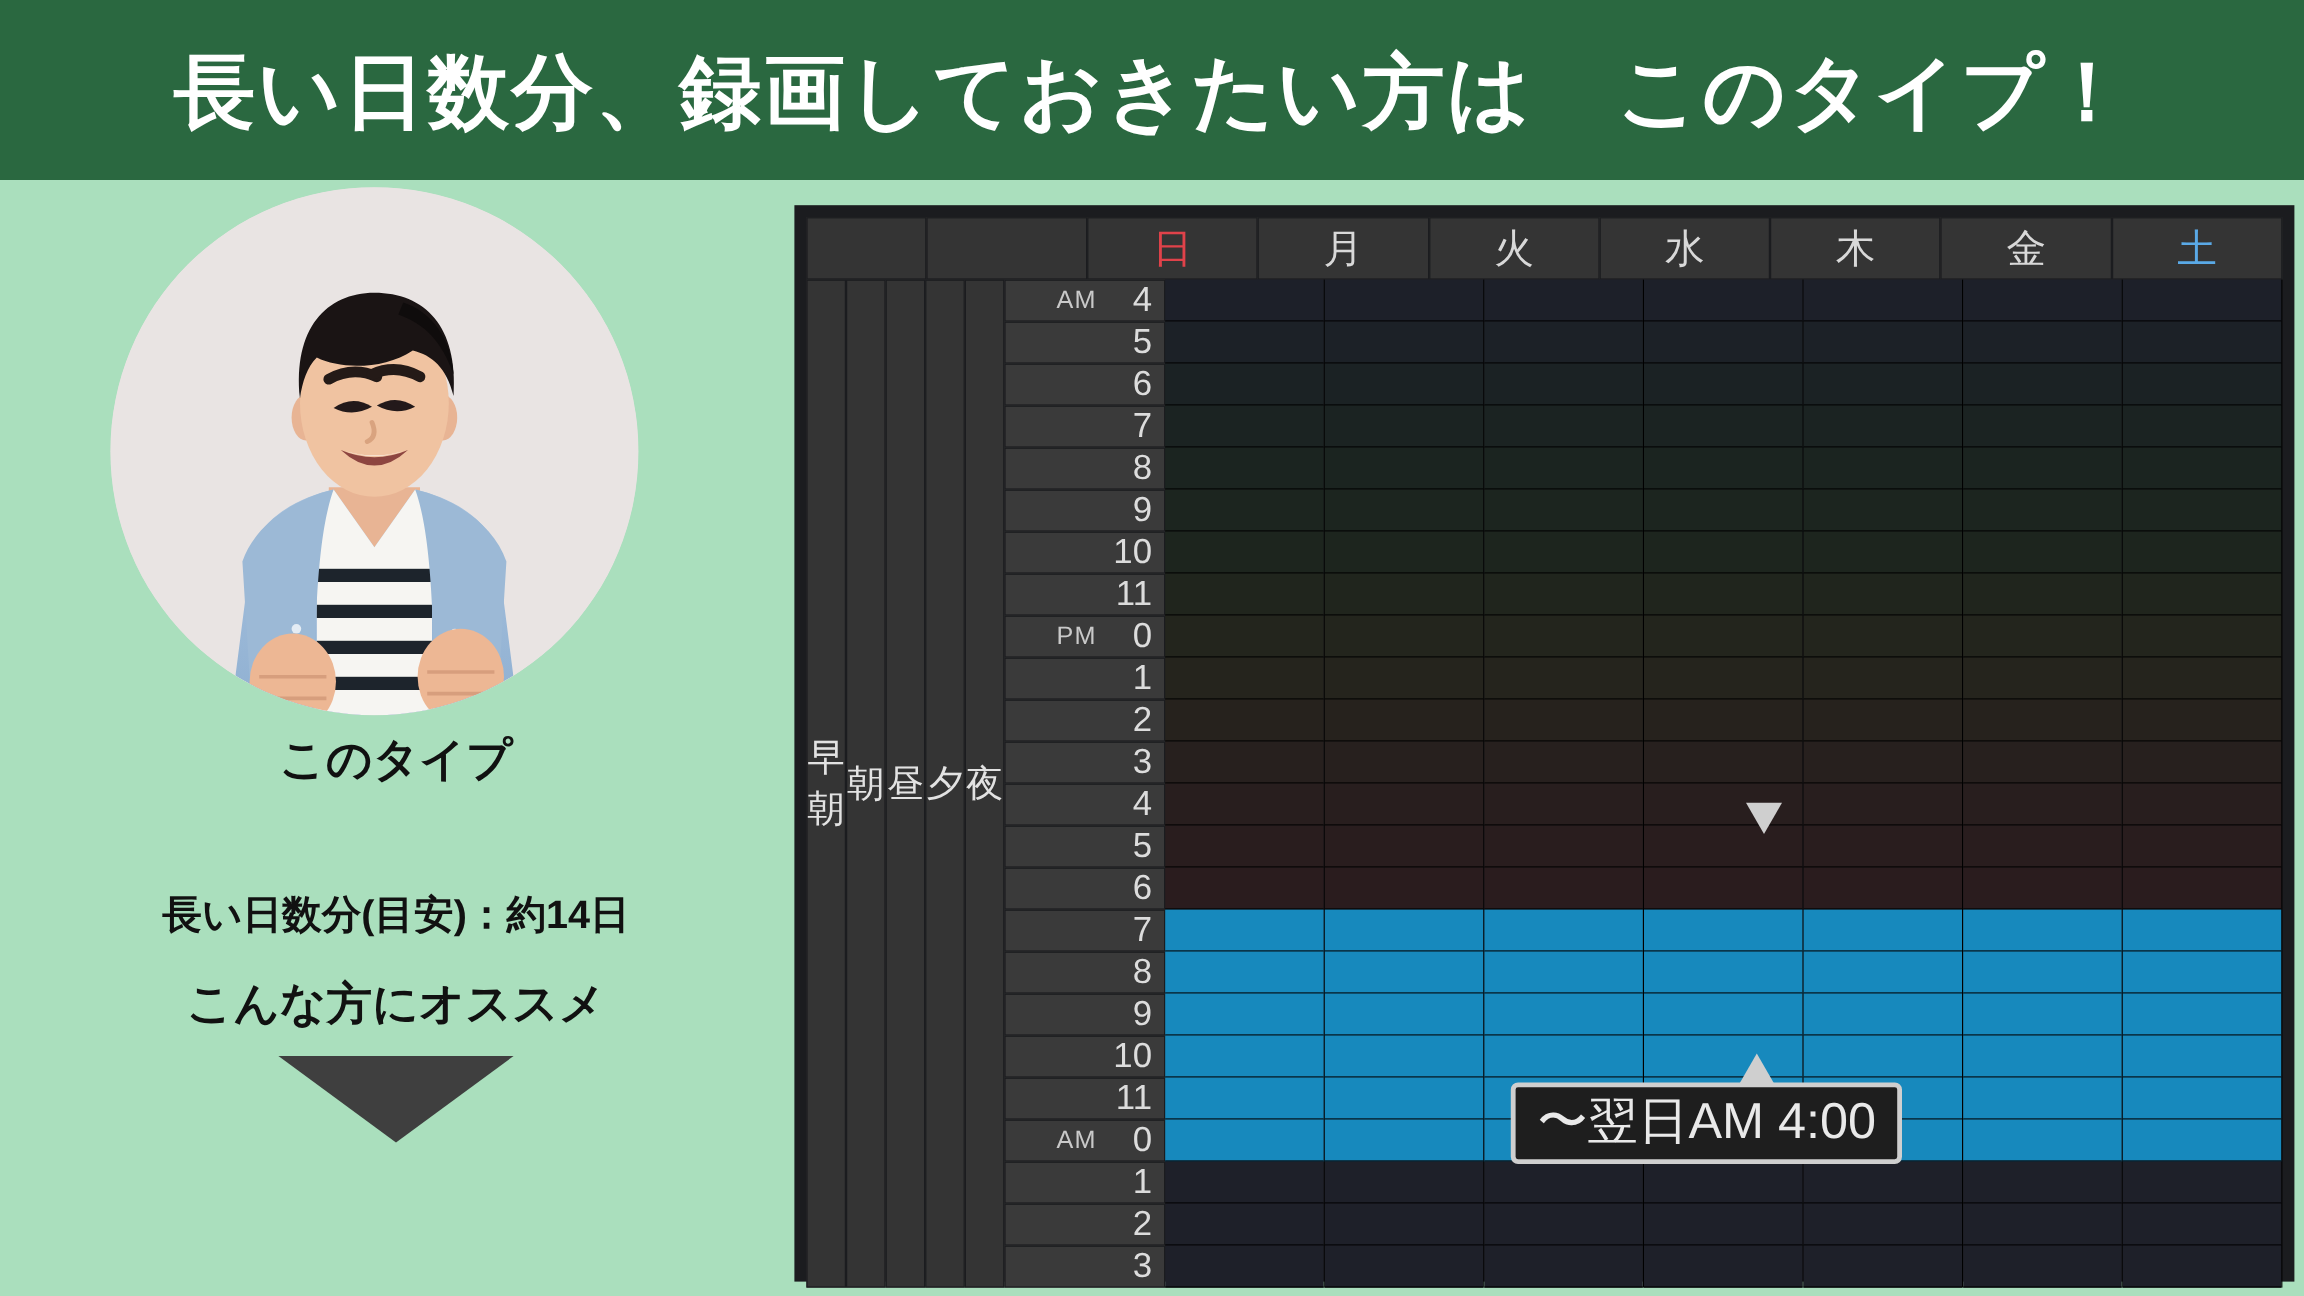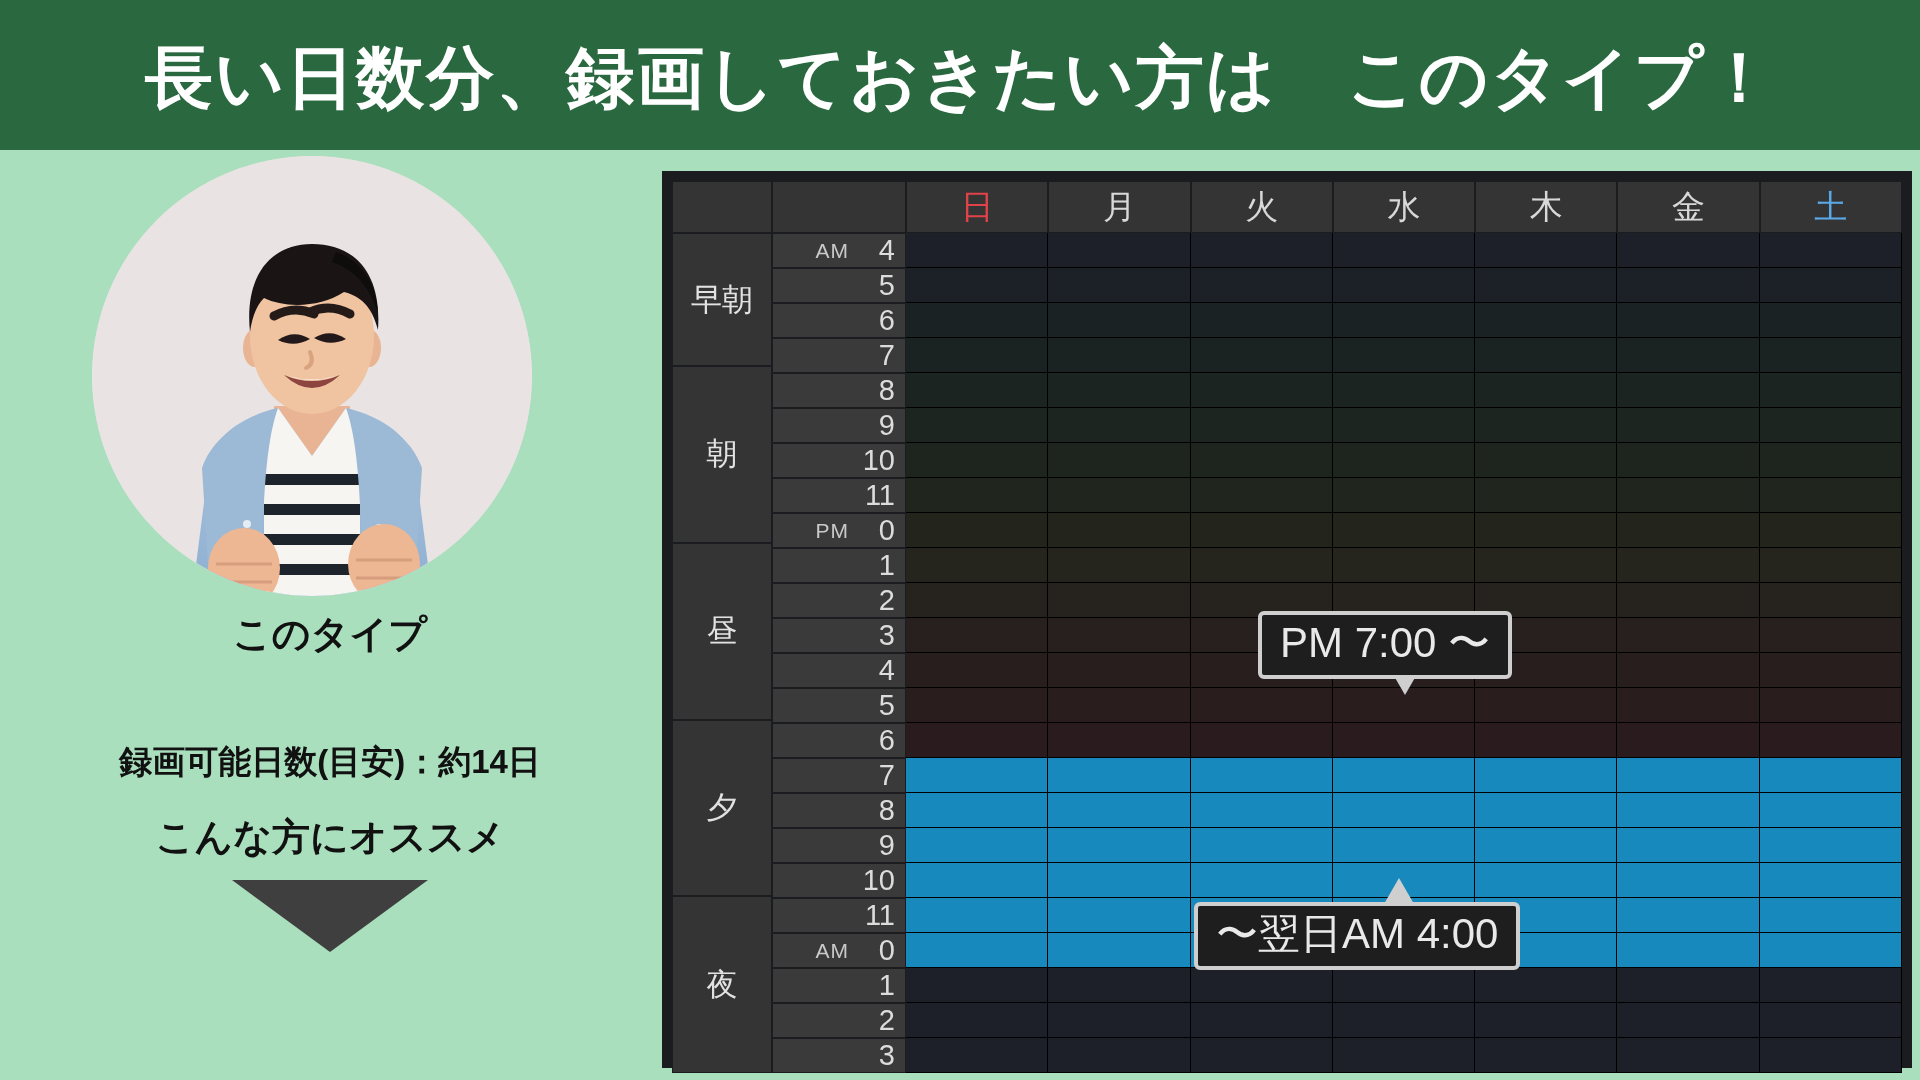--- a/index.html
+++ b/index.html
@@ -86,21 +86,21 @@
   .day-head{
     flex:1 1 0; background:#343434; border:1px solid #1b1c1f;
     display:flex; align-items:center; justify-content:center;
     font-size:33px; color:#d8d8d8; font-weight:normal;
   }
   .day-head.sun{ color:#e0424a; }
   .day-head.sat{ color:#5aa9e6; }
 
   
   #grid-body{ display:flex; flex:1 1 auto; }
-  #band-col{ flex:0 0 100px; display:flex; flex-direction:column; }
+  #band-col{ flex:0 0 100px; display:flex; flex-direction:row; }
   .band-cell{
     background:#343434; border:1px solid #1b1c1f;
     display:flex; align-items:center; justify-content:center;
     color:#e2e2e2; font-size:31px;
   }
   #hour-col{ flex:0 0 134px; display:flex; flex-direction:column; }
   .hour-cell{
     background:#3a3a3a; border:1px solid #1b1c1f;
     display:flex; align-items:center; justify-content:flex-end;
     padding-right:10px; color:#dcdcdc; font-size:29px; gap:8px;
@@ -210,21 +210,21 @@
 
           <path d="M218 196 q5 12 -4 16" stroke="#d9a37f" stroke-width="4" fill="none" stroke-linecap="round"></path>
 
           <path d="M192 219 q28 26 56 0 q-28 12 -56 0 z" fill="#8d4540"></path>
           <path d="M196 220 q24 8 48 0 q-24 7 -48 0 z" fill="#fdfdfb"></path>
         </g>
       </svg>
     </div>
 
     <div class="lp-text" id="rec-time-label">このタイプ</div>
-    <div class="lp-text" id="rec-days">録画可能日数(目安)：約14日</div>
+    <div class="lp-text" id="rec-days">長い日数分(目安)：約14日</div>
     <div class="lp-text" id="recommend-label">こんな方にオススメ</div>
 
     <div id="down-arrow">
       <div class="tri"></div>
     </div>
   </div>
 
   <div id="schedule-panel">
     <div id="grid">
 
@@ -524,21 +524,20 @@
               <div class="slot on" style="flex: 1 1 0px; background: rgb(23, 137, 189);"></div>
               <div class="slot on" style="flex: 1 1 0px; background: rgb(23, 137, 189);"></div>
               <div class="slot on" style="flex: 1 1 0px; background: rgb(23, 137, 189);"></div>
               <div class="slot on" style="flex: 1 1 0px; background: rgb(23, 137, 189);"></div>
               <div class="slot on" style="flex: 1 1 0px; background: rgb(23, 137, 189);"></div>
               <div class="slot on" style="flex: 1 1 0px; background: rgb(23, 137, 189);"></div>
               <div class="slot" style="flex: 1 1 0px; background: rgb(30, 32, 41);"></div>
               <div class="slot" style="flex: 1 1 0px; background: rgb(30, 32, 41);"></div>
               <div class="slot" style="flex: 1 1 0px; background: rgb(30, 32, 41);"></div>
             </div>
-            <div class="callout" id="callout-start">PM 7:00 〜</div>
           <div class="tail" id="tail-start"></div>
 
           <div class="callout" id="callout-end">〜翌日AM 4:00</div>
           <div class="tail" id="tail-end"></div>
         </div>
       </div>
 
     </div>
   </div>
 

